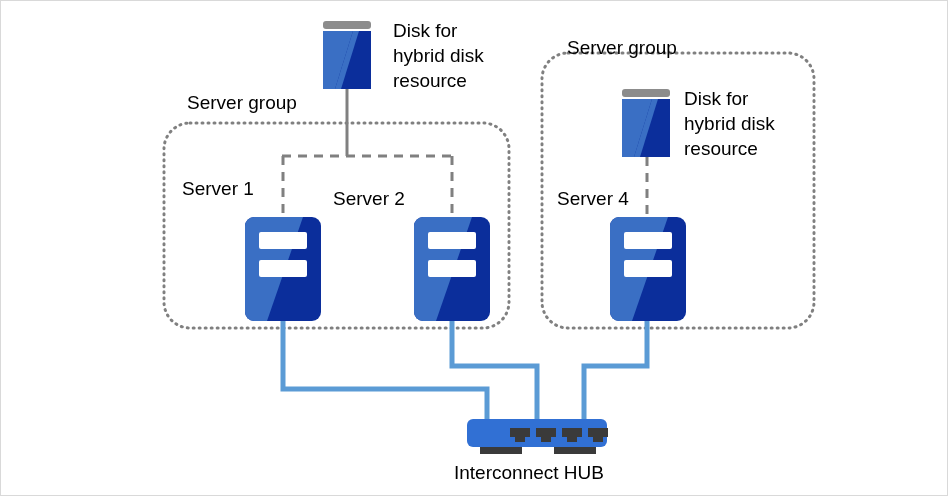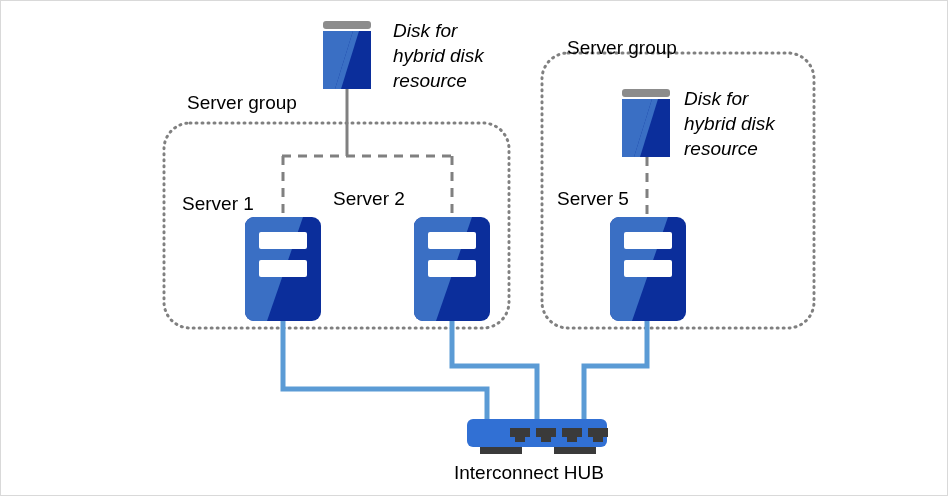--- a/index.html
+++ b/index.html
@@ -28,21 +28,20 @@
     position: absolute;
     color: #000000;
     font-family: "Liberation Sans", sans-serif;
     font-size: 19px;
     line-height: 25px;
     white-space: pre;
     letter-spacing: 0px;
   }
   .label-multiline {
     white-space: pre-line;
-    font-style: italic;
   }
 </style>
 </head>
 <body>
 
 <div id="canvas">
 
   <svg class="svg-layer" viewBox="0 0 948 496">
     <defs>
       <clipPath id="clip-srv1">
@@ -143,21 +142,21 @@
   <div class="label" style="left:566px; top:34px;">Server group</div>
 
   <div class="label label-multiline" style="left:392px; top:17px;">Disk for
 hybrid disk
 resource</div>
 
   <div class="label label-multiline" style="left:683px; top:85px;">Disk for
 hybrid disk
 resource</div>
 
-  <div class="label" style="left:181px; top:190px;">Server 1</div>
+  <div class="label" style="left:181px; top:175px;">Server 1</div>
 
   <div class="label" style="left:332px; top:185px;">Server 2</div>
 
-  <div class="label" style="left:556px; top:185px;">Server 5</div>
+  <div class="label" style="left:556px; top:185px;">Server 4</div>
 
   <div class="label" style="left:453px; top:459px;">Interconnect HUB</div>
 
 </div>
 
 </body></html>

